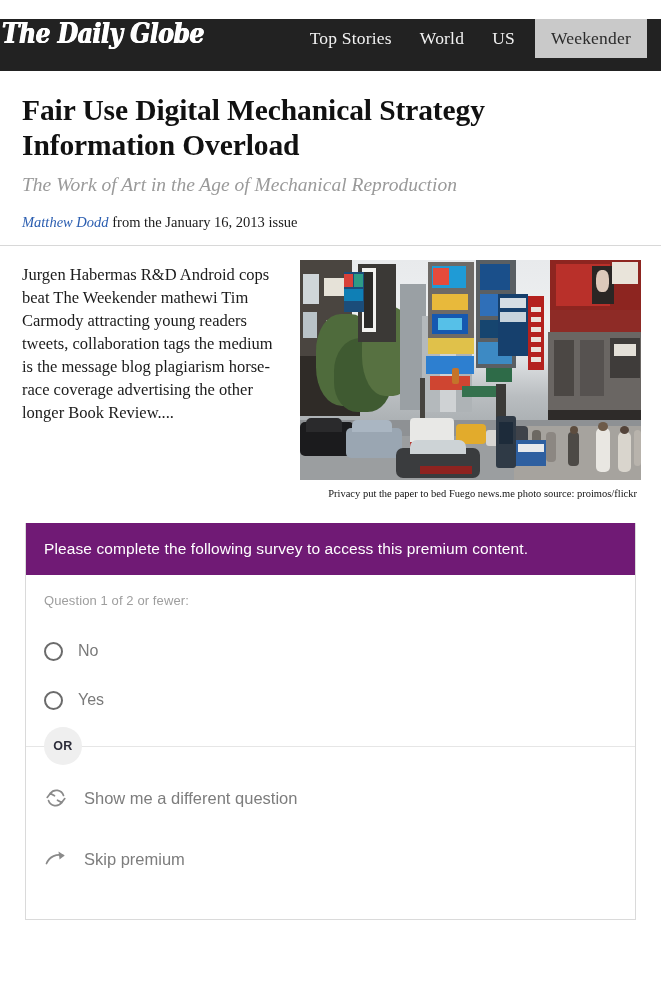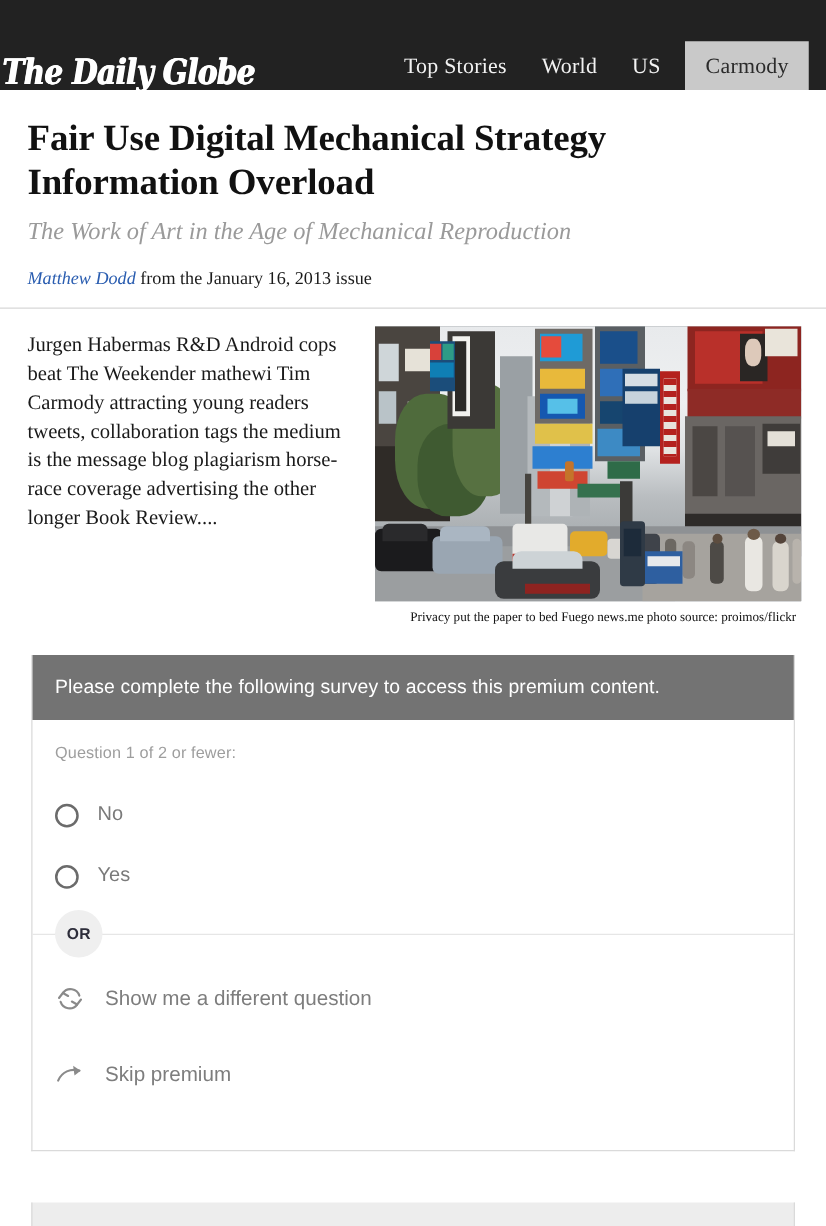--- a/index.html
+++ b/index.html
@@ -6,27 +6,28 @@
   html, body {
     width: 661px;
     height: 981px;
     background: #ffffff;
     font-family: "Liberation Serif", "DejaVu Serif", serif;
     overflow: hidden;
   }
 
   
   .site-header {
-    height: 72px;
+    height: 52px;
     background: #222222;
     display: flex;
-    align-items: flex-end;
+    align-items: flex-start;
     justify-content: space-between;
     padding: 0 14px 0 0;
     position: relative;
+    margin-top: 19px;
   }
   .brand {
     color: #ffffff;
     font-family: "DejaVu Serif", "Liberation Serif", serif;
     font-weight: bold;
     font-size: 25px;
     letter-spacing: -0.5px;
     font-style: italic;
     transform: scaleY(1.12) scaleX(0.94);
     transform-origin: left center;
@@ -129,21 +130,21 @@
 
   
   .survey {
     margin: 24px 25px 0 25px;
     border: 1px solid #dadada;
     border-top: none;
     background: #ffffff;
     font-family: "Liberation Sans", "DejaVu Sans", sans-serif;
   }
   .survey-banner {
-    background: #737373;
+    background: #701a75;
     color: #ffffff;
     font-size: 15.5px;
     padding: 17px 18px;
     letter-spacing: 0.1px;
   }
   .survey-body { padding: 18px 18px 0 18px; }
   .q-counter {
     font-size: 13px;
     color: #9e9e9e;
     letter-spacing: 0.1px;
@@ -225,21 +226,21 @@
 <body>
 
 <div class="page-root">
 
   <div class="site-header">
     <div class="brand">The Daily Globe</div>
     <nav class="nav">
       <div class="nav-item">Top Stories</div>
       <div class="nav-item">World</div>
       <div class="nav-item">US</div>
-      <div class="nav-item active">Carmody</div>
+      <div class="nav-item active">Weekender</div>
     </nav>
   </div>
 
   <div class="article-head">
     <h1 class="headline">Fair Use Digital Mechanical Strategy Information Overload</h1>
     <div class="subhead">The Work of Art in the Age of Mechanical Reproduction</div>
     <div class="byline"><a>Matthew Dodd</a><span> from the January 16, 2013 issue</span></div>
   </div>
 
   <div class="article-body">

